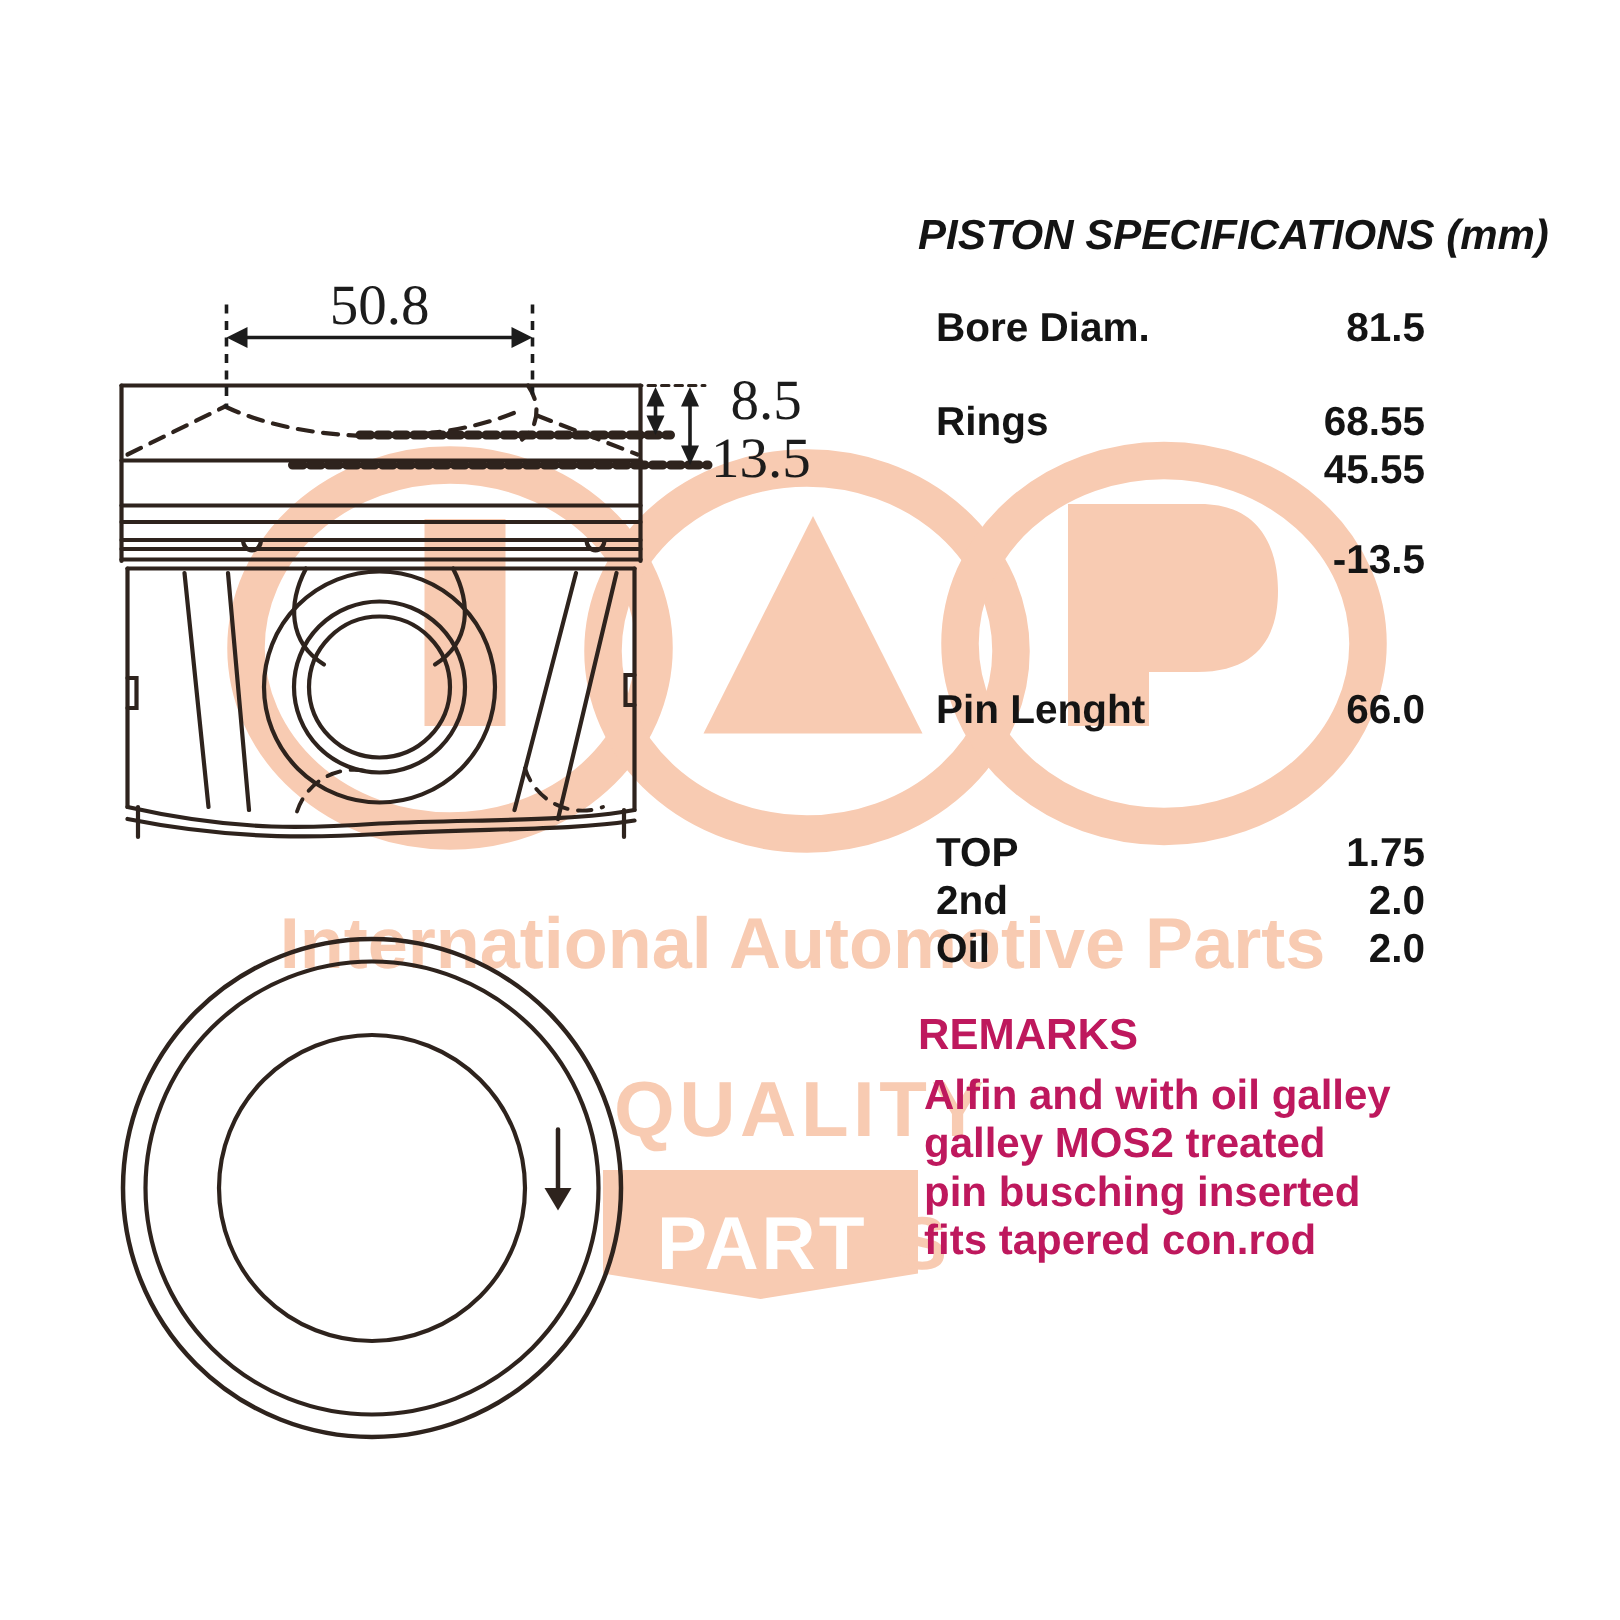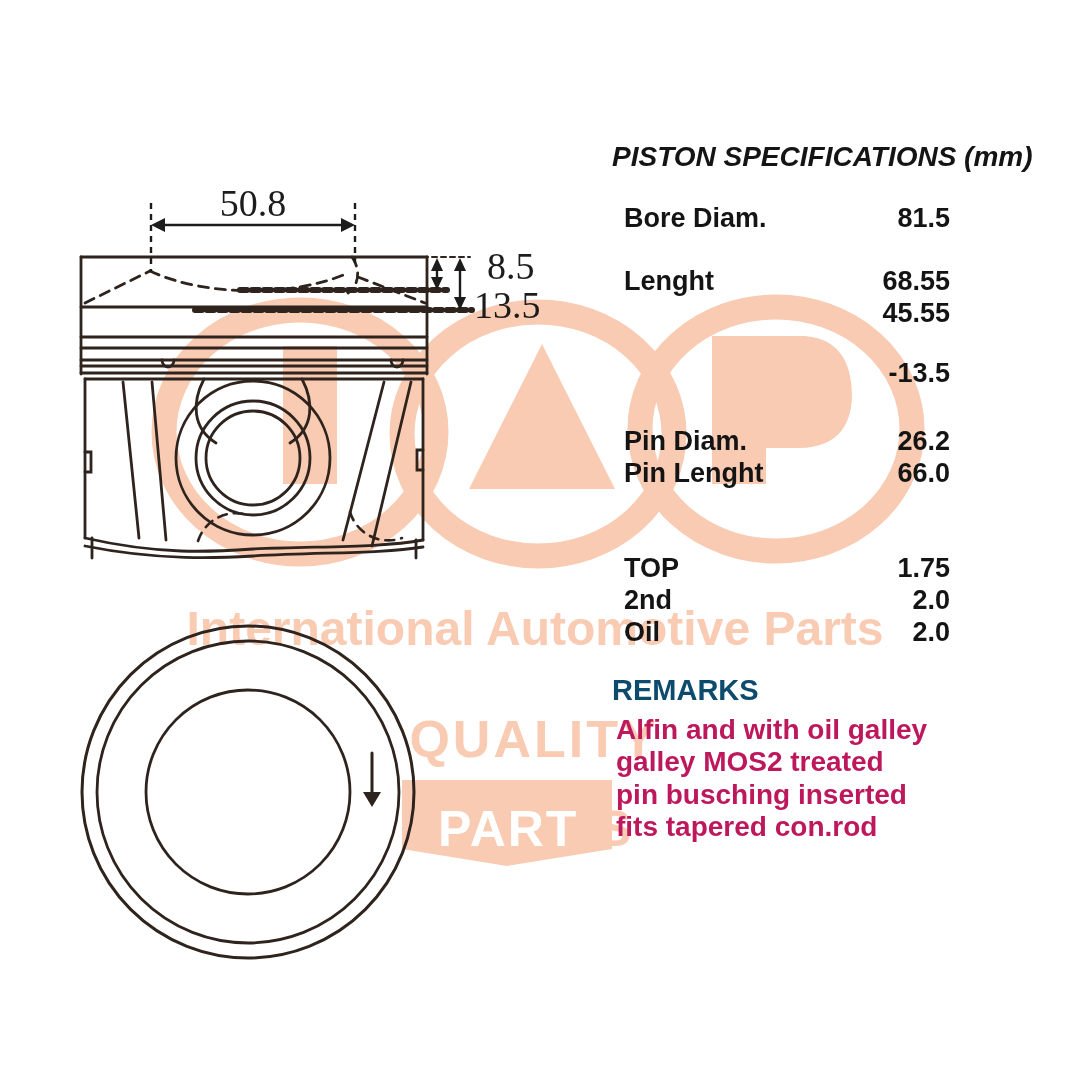--- a/index.html
+++ b/index.html
@@ -18,21 +18,21 @@
     white-space:nowrap;
   }
   .spec-row{
     position:absolute;left:612px;width:338px;height:30px;
     font-size:27px;font-weight:700;color:#141414;line-height:30px;
   }
   .spec-row .lbl{position:absolute;left:12px;top:0;white-space:nowrap;}
   .spec-row .val{position:absolute;right:0;top:0;white-space:nowrap;}
   .remarks-title{
     position:absolute;left:612px;top:674px;
-    font-size:29px;font-weight:700;color:#0c4a6e;white-space:nowrap;
+    font-size:29px;font-weight:700;color:#be185d;white-space:nowrap;
   }
   .remark-line{
     position:absolute;left:616px;width:420px;
     font-size:28px;font-weight:700;color:#be185d;white-space:nowrap;
   }
 </style>
 </head>
 <body>
 
 <div class="canvas">
@@ -144,33 +144,29 @@
   </svg>
 
   <div class="layer">
     <div class="spec-title">PISTON SPECIFICATIONS (mm)</div>
 
     <div class="spec-row" style="top:203px">
       <span class="lbl">Bore Diam.</span>
       <span class="val">81.5</span>
     </div>
     <div class="spec-row" style="top:266px">
-      <span class="lbl">Lenght</span>
+      <span class="lbl">Rings</span>
       <span class="val">68.55</span>
     </div>
     <div class="spec-row" style="top:298px">
       <span class="val">45.55</span>
     </div>
     <div class="spec-row" style="top:358px">
       <span class="lbl"></span>
       <span class="val">-13.5</span>
-    </div>
-    <div class="spec-row" style="top:426px">
-      <span class="lbl">Pin Diam.</span>
-      <span class="val">26.2</span>
     </div>
     <div class="spec-row" style="top:458px">
       <span class="lbl">Pin Lenght</span>
       <span class="val">66.0</span>
     </div>
     <div class="spec-row" style="top:553px">
       <span class="lbl">TOP</span>
       <span class="val">1.75</span>
     </div>
     <div class="spec-row" style="top:585px">

